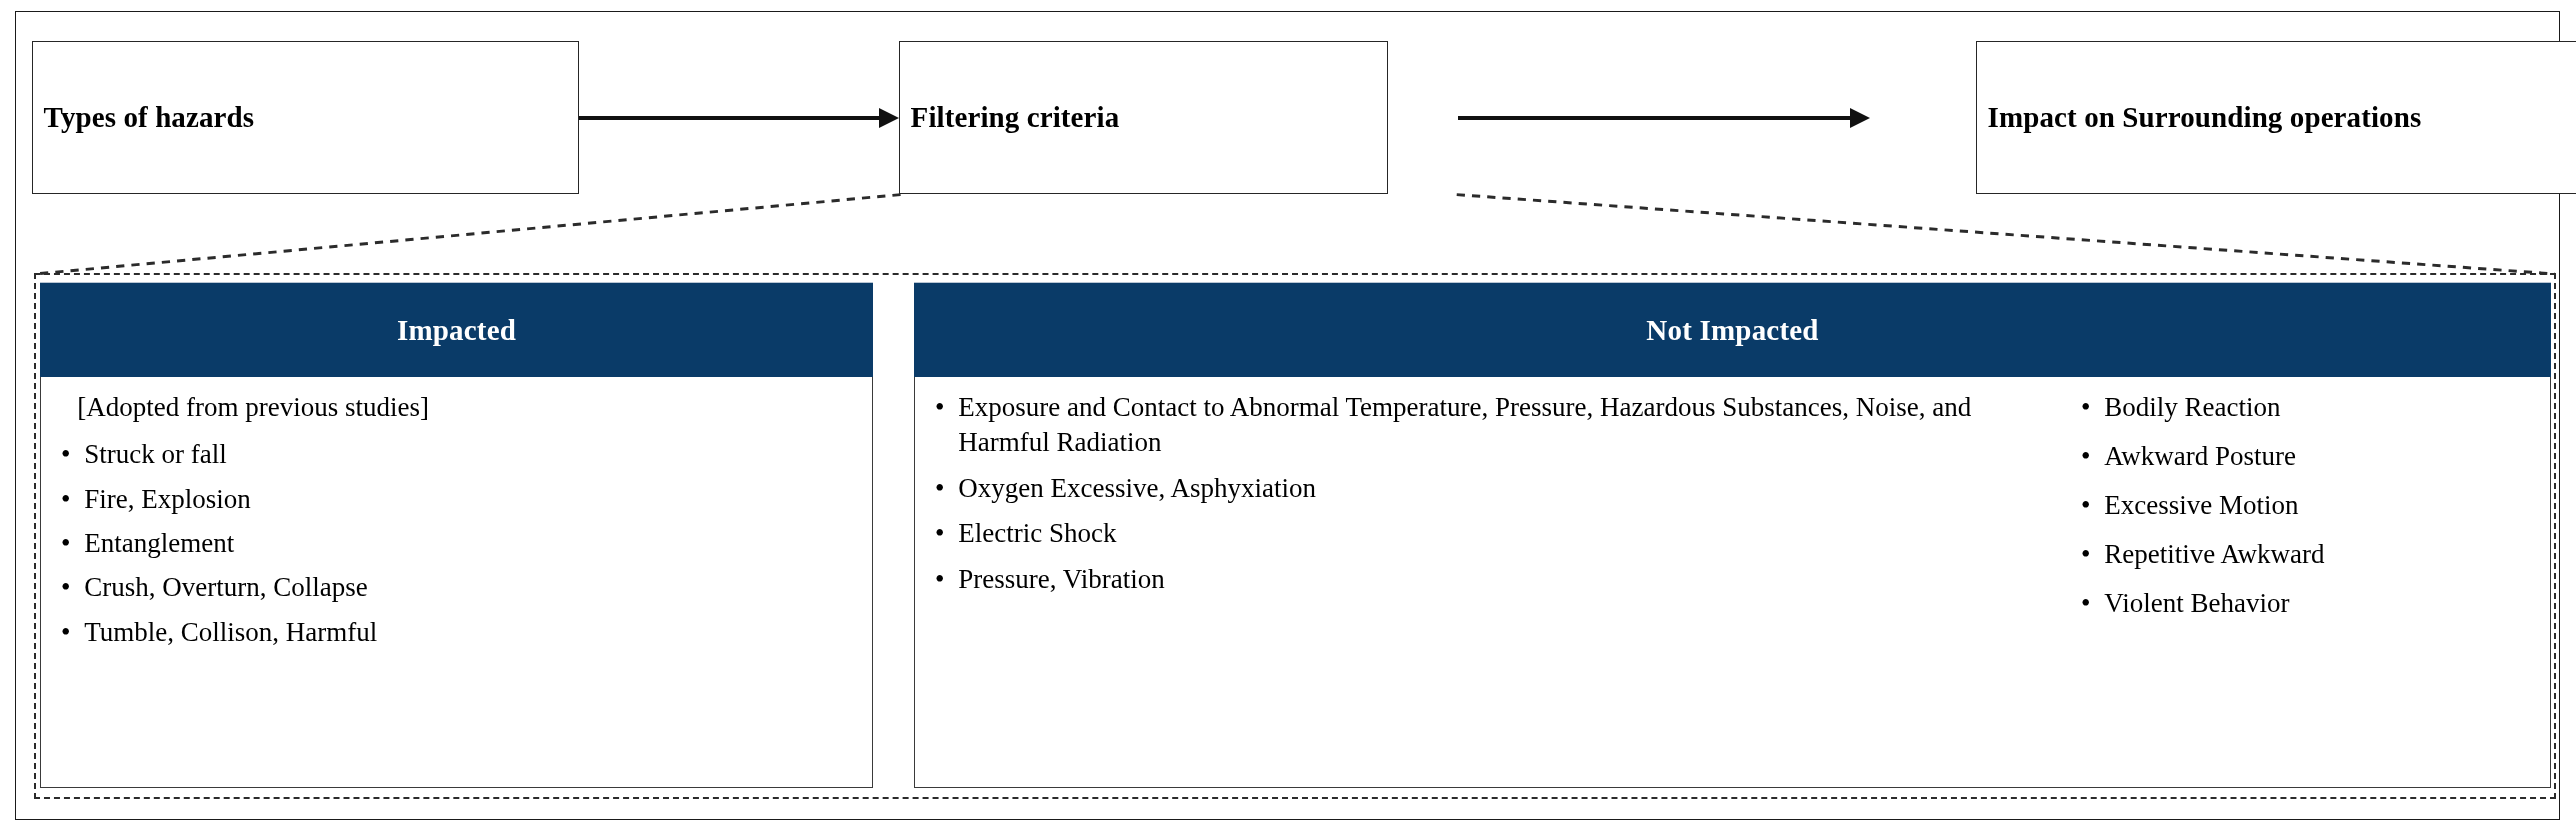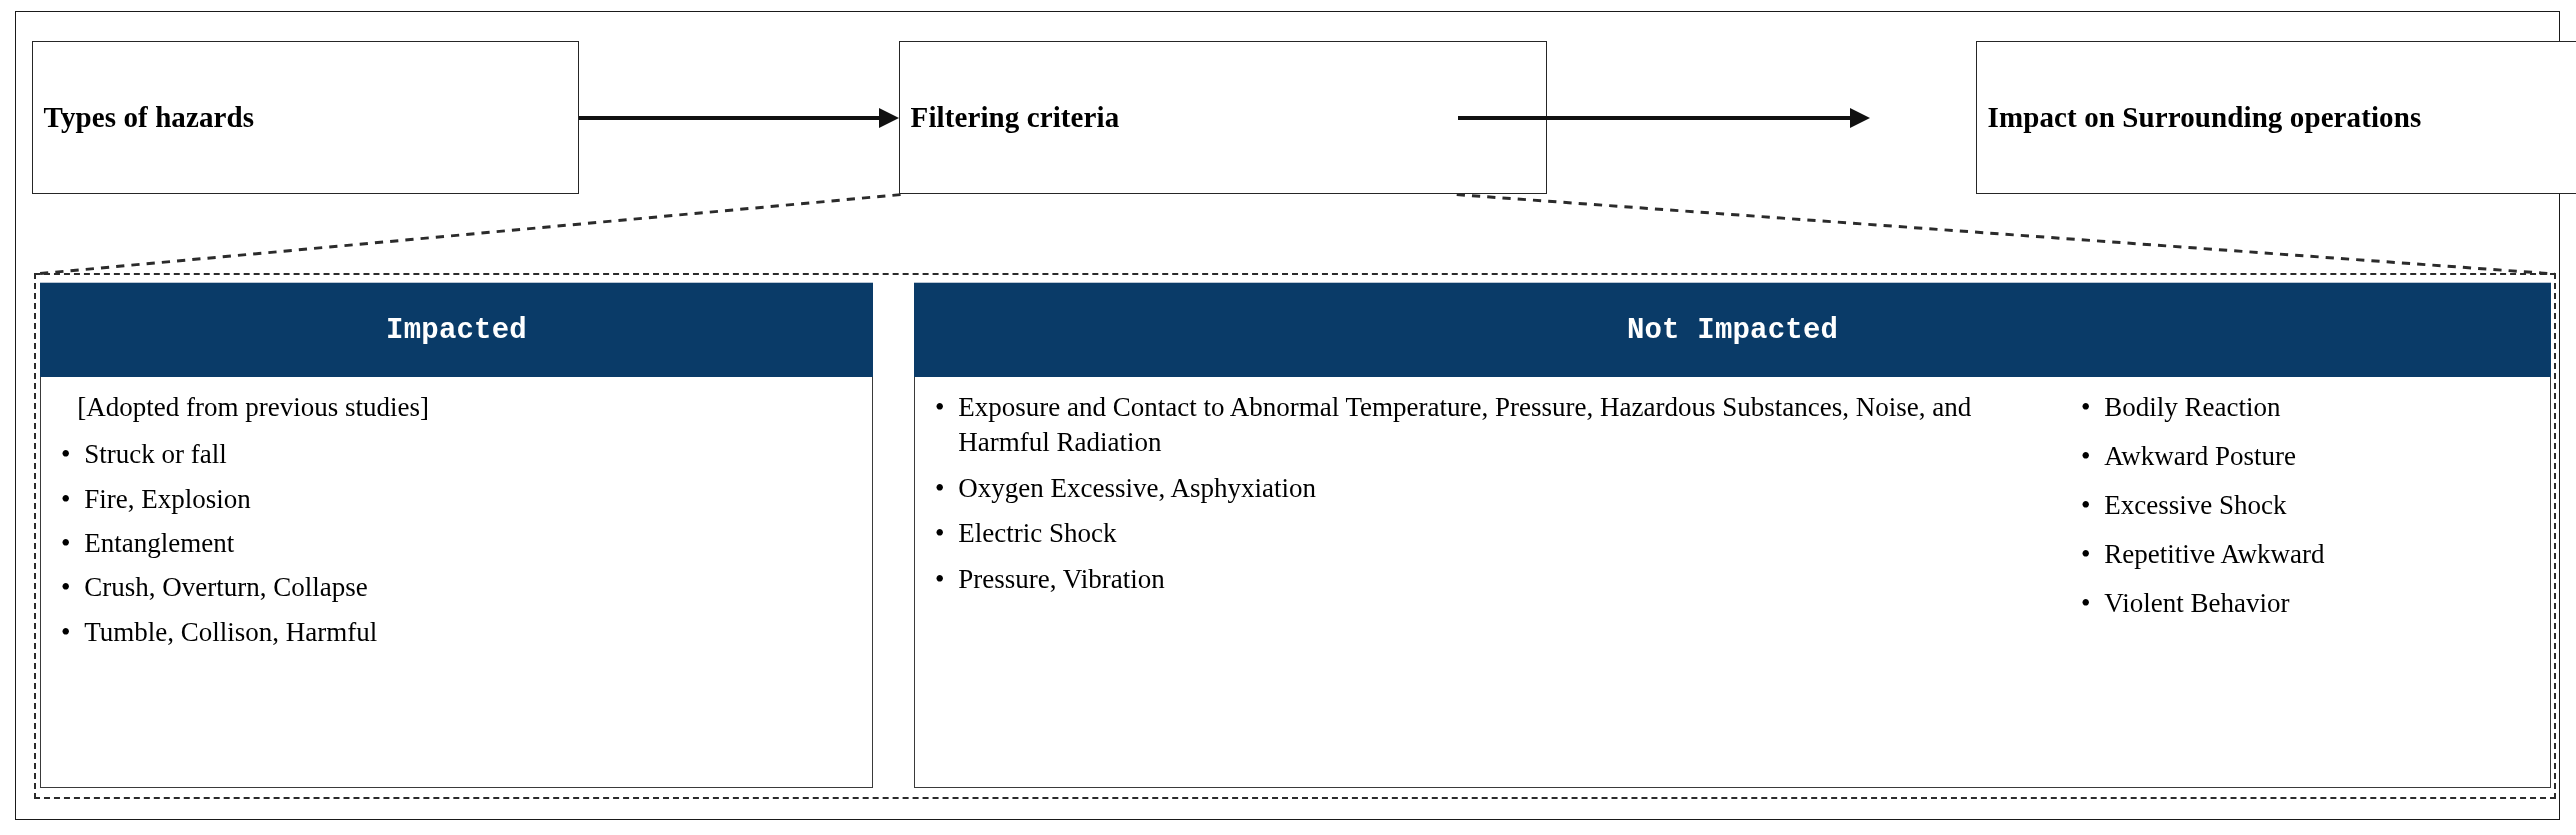--- a/index.html
+++ b/index.html
@@ -44,21 +44,21 @@
     display: flex;
     align-items: center;
     justify-content: flex-start;
     text-align: center;
     font-weight: bold;
     font-size: 29px;
     line-height: 1.22;
     letter-spacing: 0.1px;
   }
   #box-hazards   { left: 32px;   width: 547px; }
-  #box-filtering { left: 899px; width: 648px; }
+  #box-filtering { left: 899px; width: 489px; }
   #box-impact    { left: 1976px; width: 676px; }
 
   .flow-box .box-label { display: block; padding: 0 10.6px; }
 
   
   .flow-arrow {
     position: absolute;
     top: 112px;
     height: 11.8px;
   }
@@ -120,21 +120,20 @@
     height: 94px;
     background: #0a3b68;
     color: #ffffff;
     display: flex;
     align-items: center;
     justify-content: center;
     font-weight: bold;
     font-size: 29px;
     letter-spacing: 0.2px;
     border-top: 1.8px solid #b9c6d4;
-    font-family: Liberation Mono, monospace;
   }
 
   .panel-body {
     height: 411px;
     border: 1.8px solid #3a3a3a;
     border-top: none;
     box-sizing: border-box;
     background: #ffffff;
     padding: 13px 15.3px 5.9px 15.3px;
   }
@@ -280,21 +279,21 @@
             <li>
               <span class="bullet-dot">•</span>
               <span class="li-text">Bodily Reaction</span>
             </li>
             <li>
               <span class="bullet-dot">•</span>
               <span class="li-text">Awkward Posture</span>
             </li>
             <li>
               <span class="bullet-dot">•</span>
-              <span class="li-text">Excessive Shock</span>
+              <span class="li-text">Excessive Motion</span>
             </li>
             <li>
               <span class="bullet-dot">•</span>
               <span class="li-text">Repetitive Awkward</span>
             </li>
             <li>
               <span class="bullet-dot">•</span>
               <span class="li-text">Violent Behavior</span>
             </li>
           </ul>

